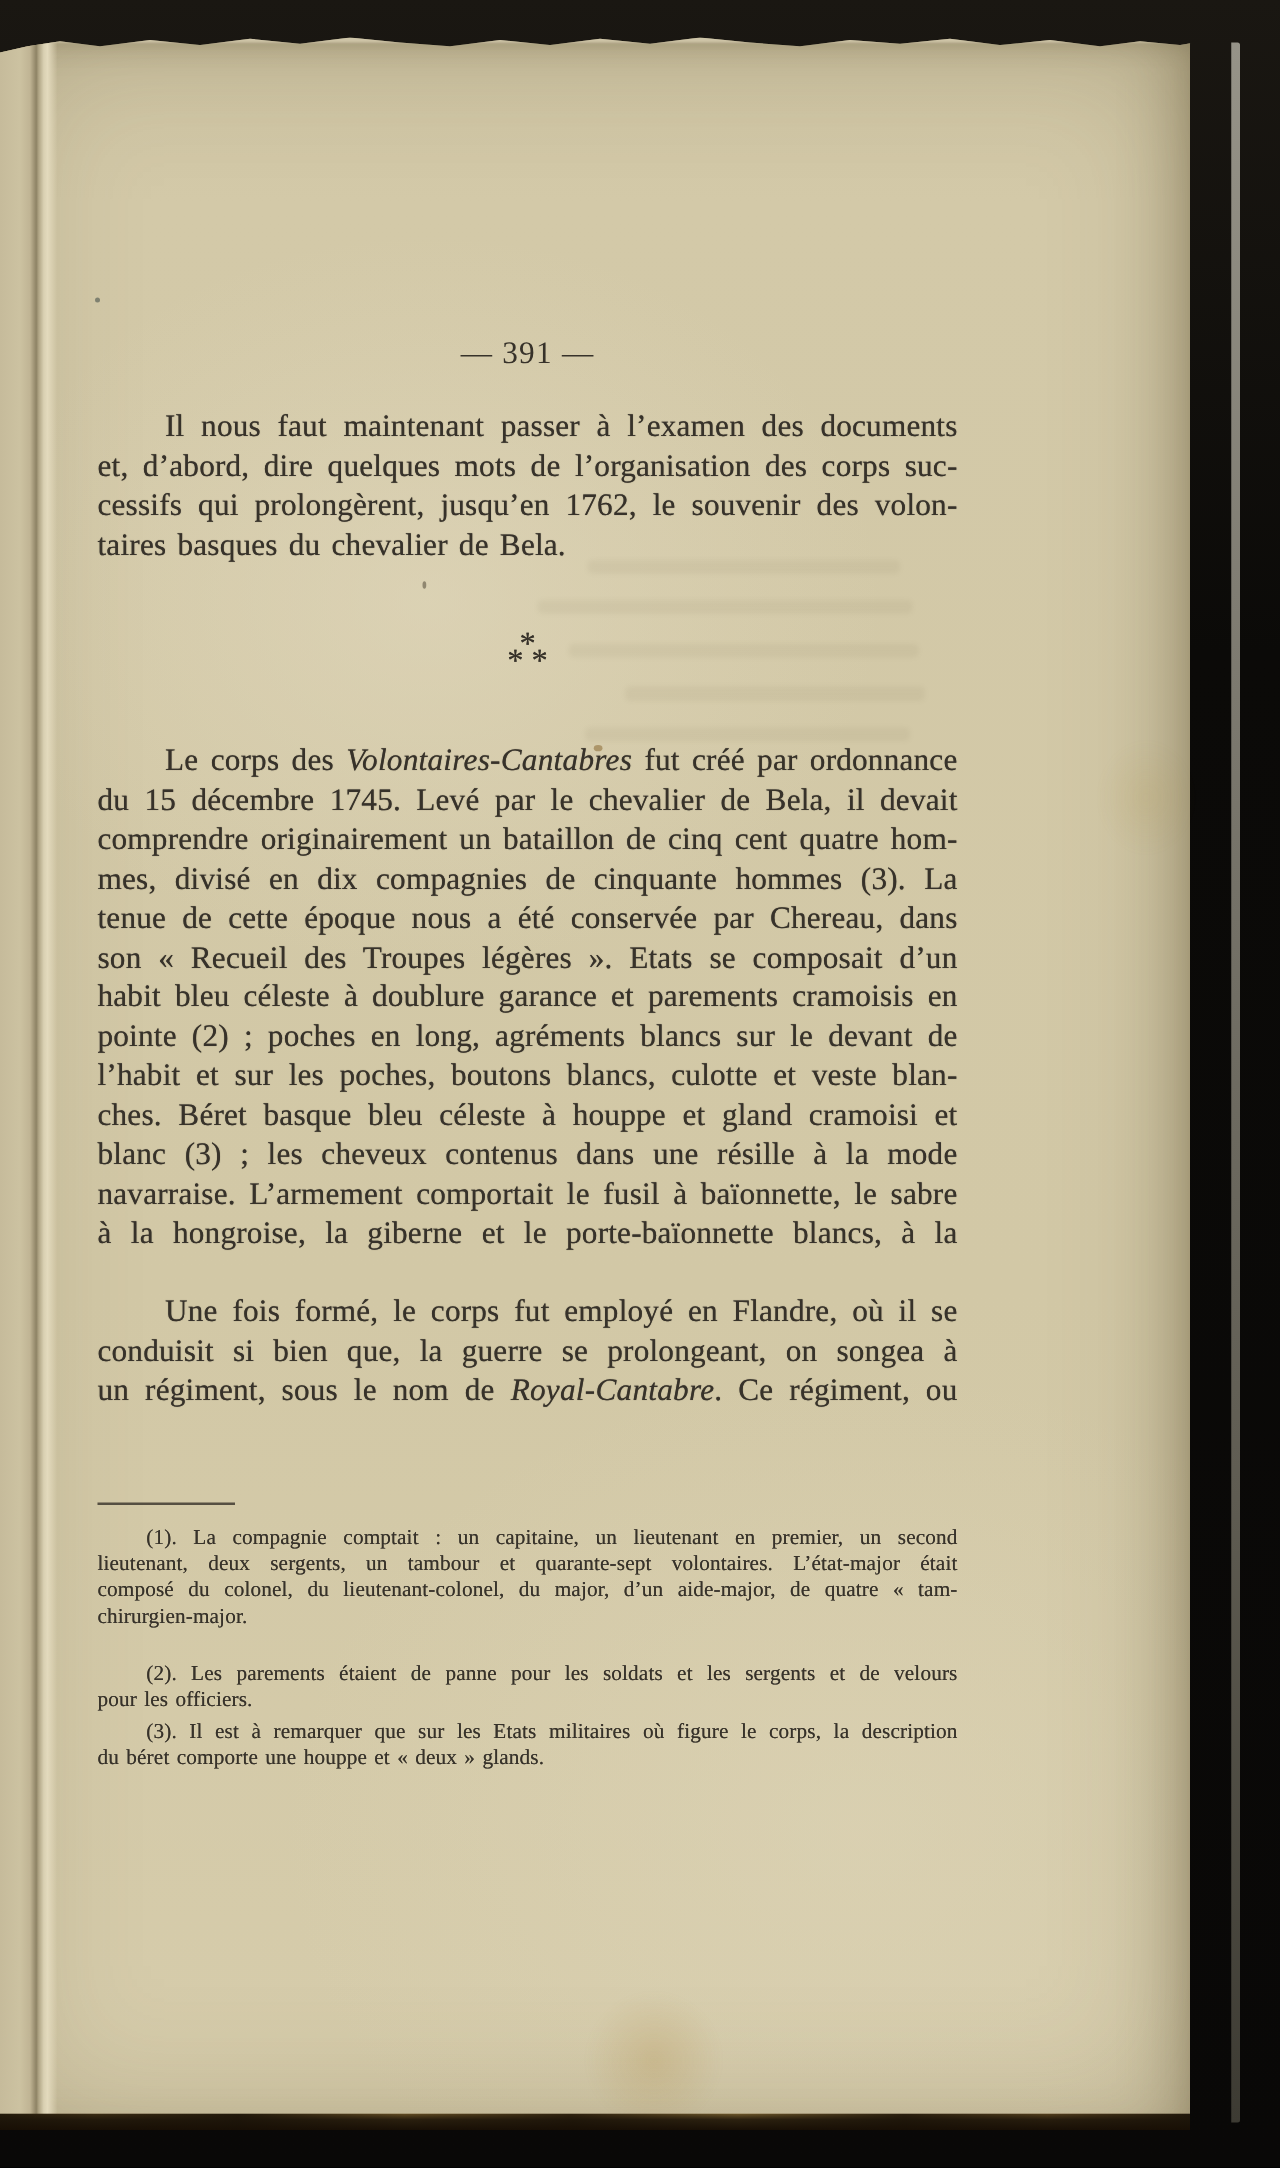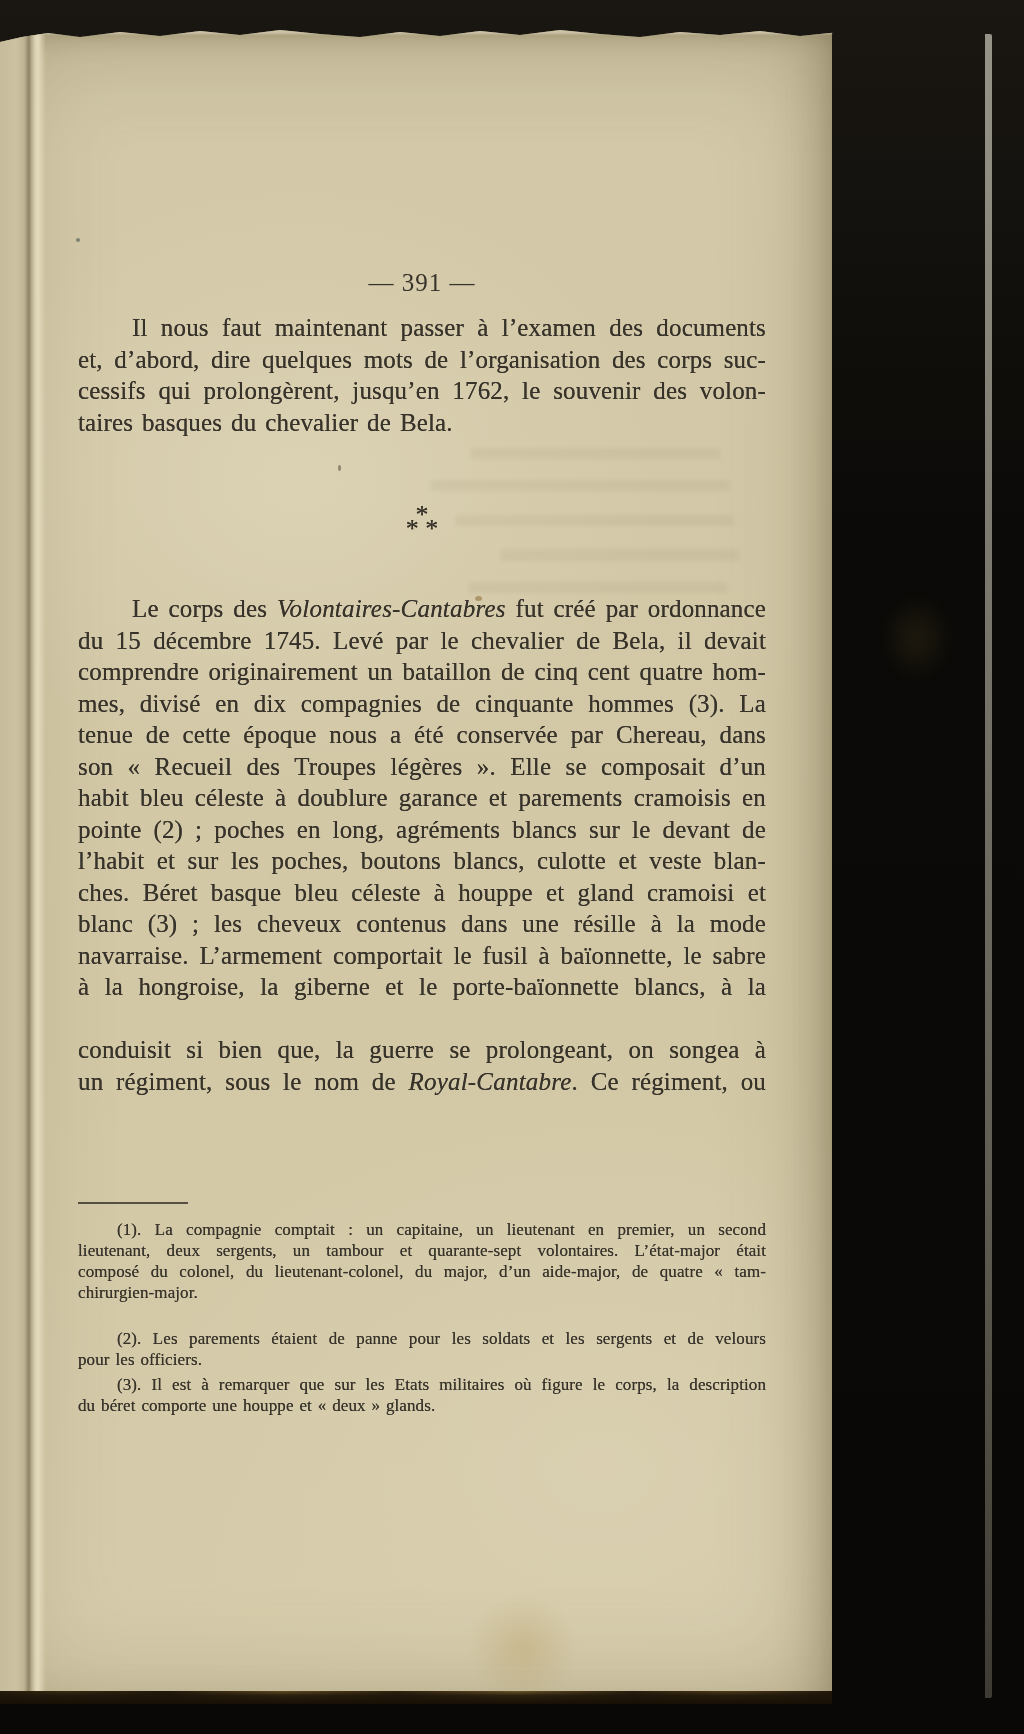--- a/index.html
+++ b/index.html
@@ -4,21 +4,21 @@
 <style>
   html,body{margin:0;padding:0;background:#000;}
   .scene{position:relative;width:1024px;height:1734px;overflow:hidden;
     background:linear-gradient(180deg,#1a1712 0%,#0b0a08 30%,#090807 100%);
     font-family:"Liberation Serif","DejaVu Serif",serif;}
   
   .stack-edge{position:absolute;left:985px;top:34px;width:7px;height:1664px;
     background:linear-gradient(180deg,#969388 0%,#7d7a70 30%,#5f5c52 70%,#3d3b33 100%);
     border-radius:0 2px 2px 0;}
   
-  .paper{position:absolute;left:0;top:28px;width:832px;height:1676px;color:#37322a;
+  .paper{position:absolute;left:0;top:28px;width:952px;height:1676px;color:#37322a;
     background:
       radial-gradient(520px 420px at 36% 27%, rgba(226,217,190,.55), rgba(0,0,0,0) 70%),
       radial-gradient(640px 520px at 72% 86%, rgba(222,213,184,.5), rgba(0,0,0,0) 72%),
       linear-gradient(180deg,#cfc5a4 0%,#d3c9a8 8%,#d2c8a6 60%,#d6ccab 100%);
     box-shadow:inset 0 0 110px rgba(97,86,56,.33), inset -26px 0 48px -20px rgba(105,92,60,.40),
       inset 0 14px 22px -12px rgba(90,80,52,.45);
     clip-path:polygon(0px 14px,22px 9px,48px 5px,80px 9px,120px 4px,160px 8px,200px 3px,240px 7px,
       280px 2px,320px 6px,360px 9px,400px 4px,440px 8px,480px 3px,520px 7px,560px 2px,600px 6px,
       640px 9px,680px 4px,720px 7px,760px 3px,800px 8px,840px 4px,880px 9px,912px 5px,944px 8px,
       968px 4px,988px 9px,988px 1676px,0px 1676px);}
@@ -47,21 +47,21 @@
   .speck{position:absolute;border-radius:50%;}
   .sp1{left:76px;top:210px;width:4px;height:4px;background:rgba(60,72,70,.55);}
   .sp2{left:475px;top:568px;width:7px;height:5px;background:rgba(138,106,51,.55);filter:blur(.5px);}
   .sp3{left:338px;top:437px;width:3px;height:6px;background:rgba(70,62,45,.5);filter:blur(.4px);}
   
   .block{position:absolute;left:78px;width:688px;}
   .pgnum{top:242px;text-align:center;font-size:25px;line-height:26px;
     letter-spacing:1px;}
   .para{font-size:25px;line-height:31.5px;word-spacing:2.5px;letter-spacing:.15px;
     text-shadow:0 0 .6px rgba(55,50,42,.85);}
-  .p1{top:284px;}
+  .p1{top:298px;}
   .p2{top:565px;}
   .p3{top:1006px;}
   .stars{top:480px;text-align:center;font-size:26px;line-height:14px;
     text-shadow:0 0 .5px rgba(55,50,42,.9);}
   .stars div{height:14px;}
   .fnrule{top:1174px;width:110px;height:2px;background:#3f3a30;opacity:.85;}
   .fn{font-size:17px;line-height:21px;word-spacing:1.5px;letter-spacing:.1px;
     text-shadow:0 0 .5px rgba(55,50,42,.8);}
   .fn1{top:1191px;}
   .fn2{top:1300px;font-family:Liberation Serif, serif;}
@@ -106,31 +106,32 @@
       <div>*</div>
       <div>* *</div>
     </div>
 
     <div class="block para p2">
         <div class="tl ind"><span>Le corps des </span><i>Volontaires-Cantabres</i><span> fut créé par ordonnance</span></div>
         <div class="tl"><span>du 15 décembre 1745. Levé par le chevalier de Bela, il devait</span></div>
         <div class="tl"><span>comprendre originairement un bataillon de cinq cent quatre hom-</span></div>
         <div class="tl"><span>mes, divisé en dix compagnies de cinquante hommes (3). La</span></div>
         <div class="tl"><span>tenue de cette époque nous a été conservée par Chereau, dans</span></div>
-        <div class="tl"><span>son « Recueil des Troupes légères ». Elle se composait d’un</span></div>
+        <div class="tl"><span>son « Recueil des Troupes légères ». Etats se composait d’un</span></div>
         <div class="tl"><span>habit bleu céleste à doublure garance et parements cramoisis en</span></div>
         <div class="tl"><span>pointe (2) ; poches en long, agréments blancs sur le devant de</span></div>
         <div class="tl"><span>l’habit et sur les poches, boutons blancs, culotte et veste blan-</span></div>
         <div class="tl"><span>ches. Béret basque bleu céleste à houppe et gland cramoisi et</span></div>
         <div class="tl"><span>blanc (3) ; les cheveux contenus dans une résille à la mode</span></div>
         <div class="tl"><span>navarraise. L’armement comportait le fusil à baïonnette, le sabre</span></div>
         <div class="tl"><span>à la hongroise, la giberne et le porte-baïonnette blancs, à la</span></div>
       </div>
 
     <div class="block para p3">
+        <div class="tl ind"><span>Une fois formé, le corps fut employé en Flandre, où il se</span></div>
         <div class="tl"><span>conduisit si bien que, la guerre se prolongeant, on songea à</span></div>
         <div class="tl"><span>un régiment, sous le nom de </span><i>Royal-Cantabre</i><span>. Ce régiment, ou</span></div>
       </div>
 
     <div class="block fnrule"></div>
 
     <div class="block fn fn1">
         <div class="tl ind"><span>(1). La compagnie comptait : un capitaine, un lieutenant en premier, un second</span></div>
         <div class="tl"><span>lieutenant, deux sergents, un tambour et quarante-sept volontaires. L’état-major était</span></div>
         <div class="tl"><span>composé du colonel, du lieutenant-colonel, du major, d’un aide-major, de quatre « tam-</span></div>

